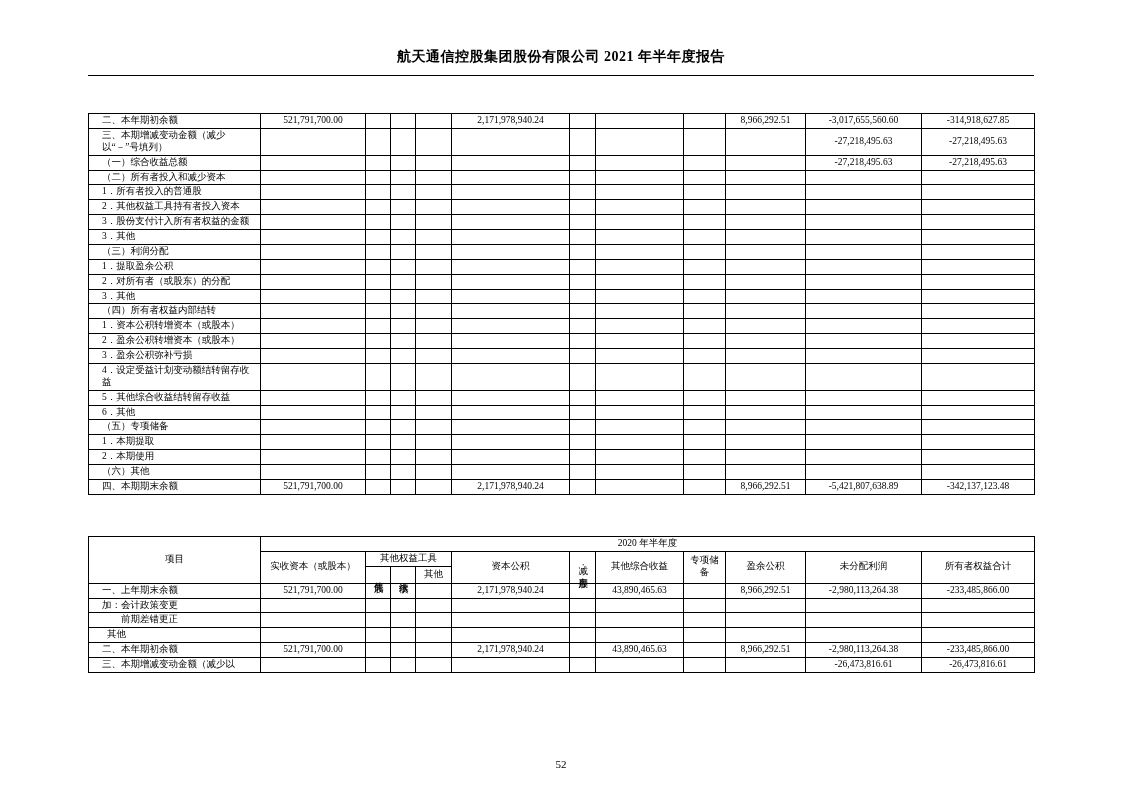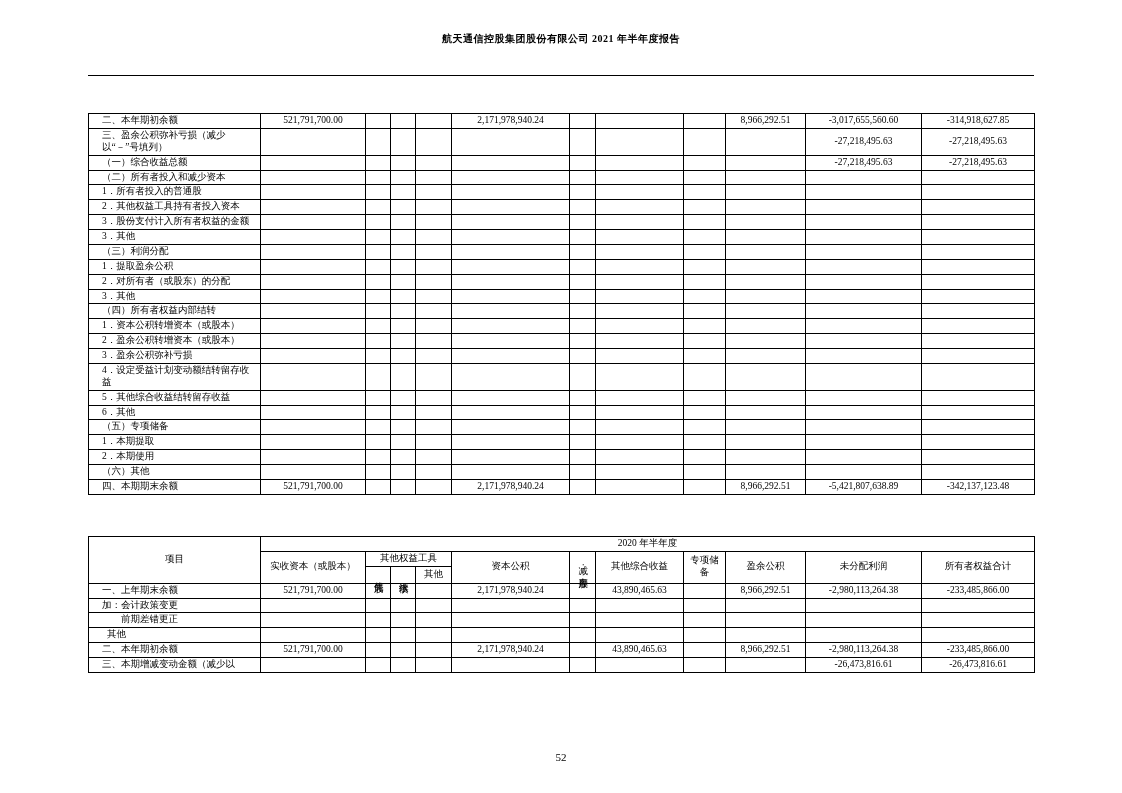--- a/index.html
+++ b/index.html
@@ -13,25 +13,25 @@
     background: #ffffff;
     margin: 0 auto;
     position: relative;
     box-sizing: border-box;
     font-family: "Liberation Serif", "DejaVu Serif", serif;
     color: #000000;
     overflow: hidden;
   }
   .header {
     position: absolute;
-    top: 32px;
+    top: 48px;
     left: 0;
     width: 100%;
     text-align: center;
-    font-size: 10px;
+    font-size: 14px;
     font-weight: bold;
     letter-spacing: 0.5px;
   }
   .header-rule {
     position: absolute;
     top: 75px;
     left: 88px;
     width: 946px;
     border-bottom: 1px solid #000;
   }
@@ -74,21 +74,21 @@
   }
   .vert span {
     writing-mode: vertical-rl;
     text-orientation: upright;
     display: inline-block;
     letter-spacing: 1px;
     line-height: 1;
   }
   .pagenum {
     position: absolute;
-    bottom: 30px;
+    bottom: 23px;
     left: 0;
     width: 100%;
     text-align: center;
     font-size: 11px;
   }
 </style>
 </head>
 <body>
 
 <div class="page">
@@ -121,21 +121,21 @@
             <td class="num"></td>
             <td class="num">2,171,978,940.24</td>
             <td class="num"></td>
             <td class="num"></td>
             <td class="num"></td>
             <td class="num">8,966,292.51</td>
             <td class="num">-3,017,655,560.60</td>
             <td class="num">-314,918,627.85</td>
           </tr>
           <tr>
-            <td class="lbl">三、盈余公积弥补亏损（减少以“－”号填列）</td>
+            <td class="lbl">三、本期增减变动金额（减少以“－”号填列）</td>
             <td class="num"></td>
             <td class="num"></td>
             <td class="num"></td>
             <td class="num"></td>
             <td class="num"></td>
             <td class="num"></td>
             <td class="num"></td>
             <td class="num"></td>
             <td class="num"></td>
             <td class="num">-27,218,495.63</td>

